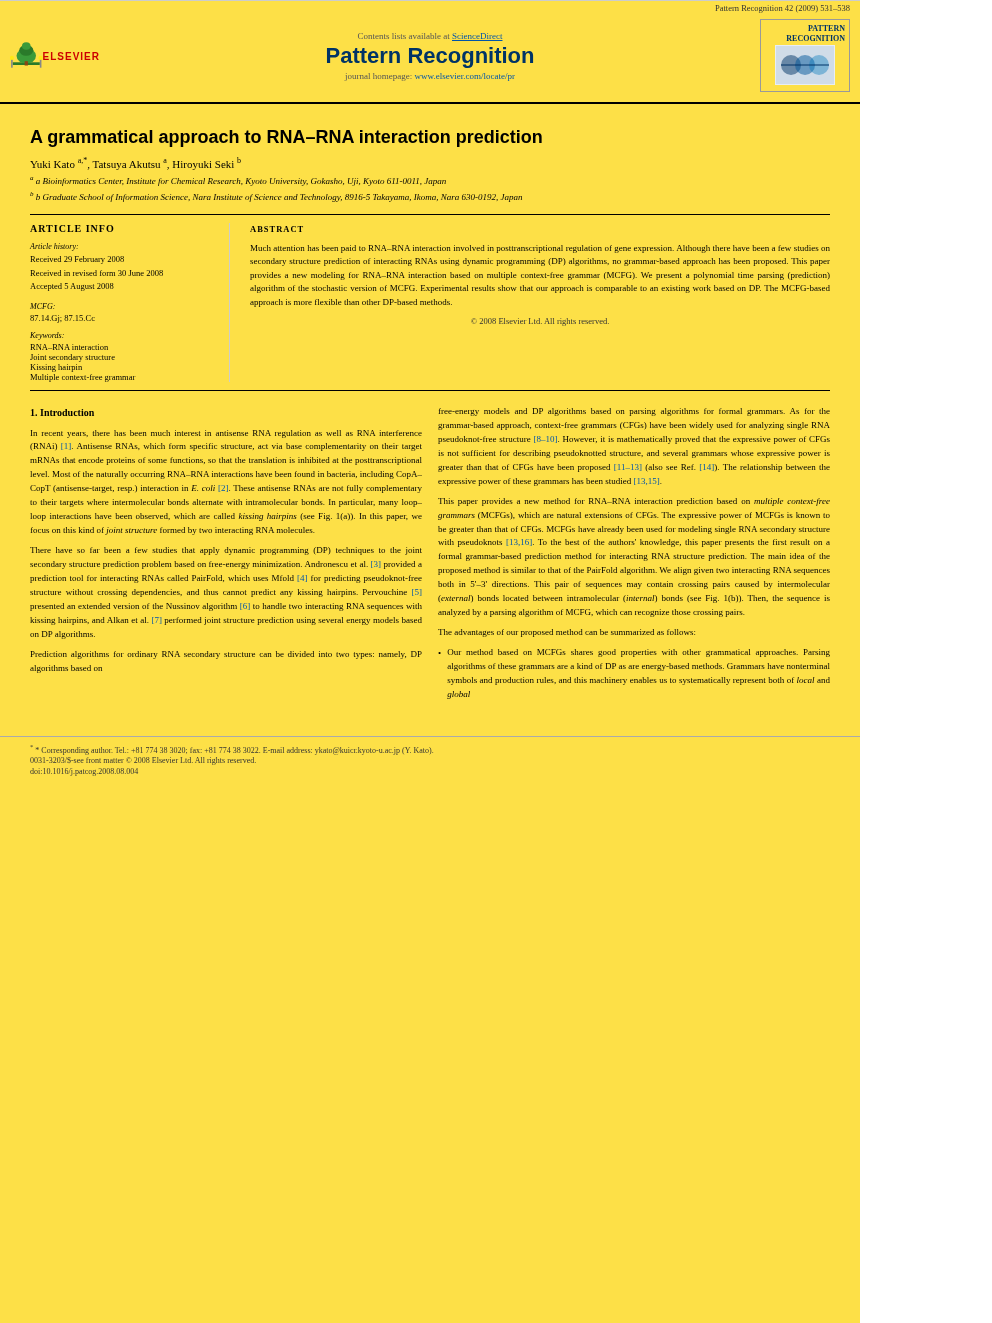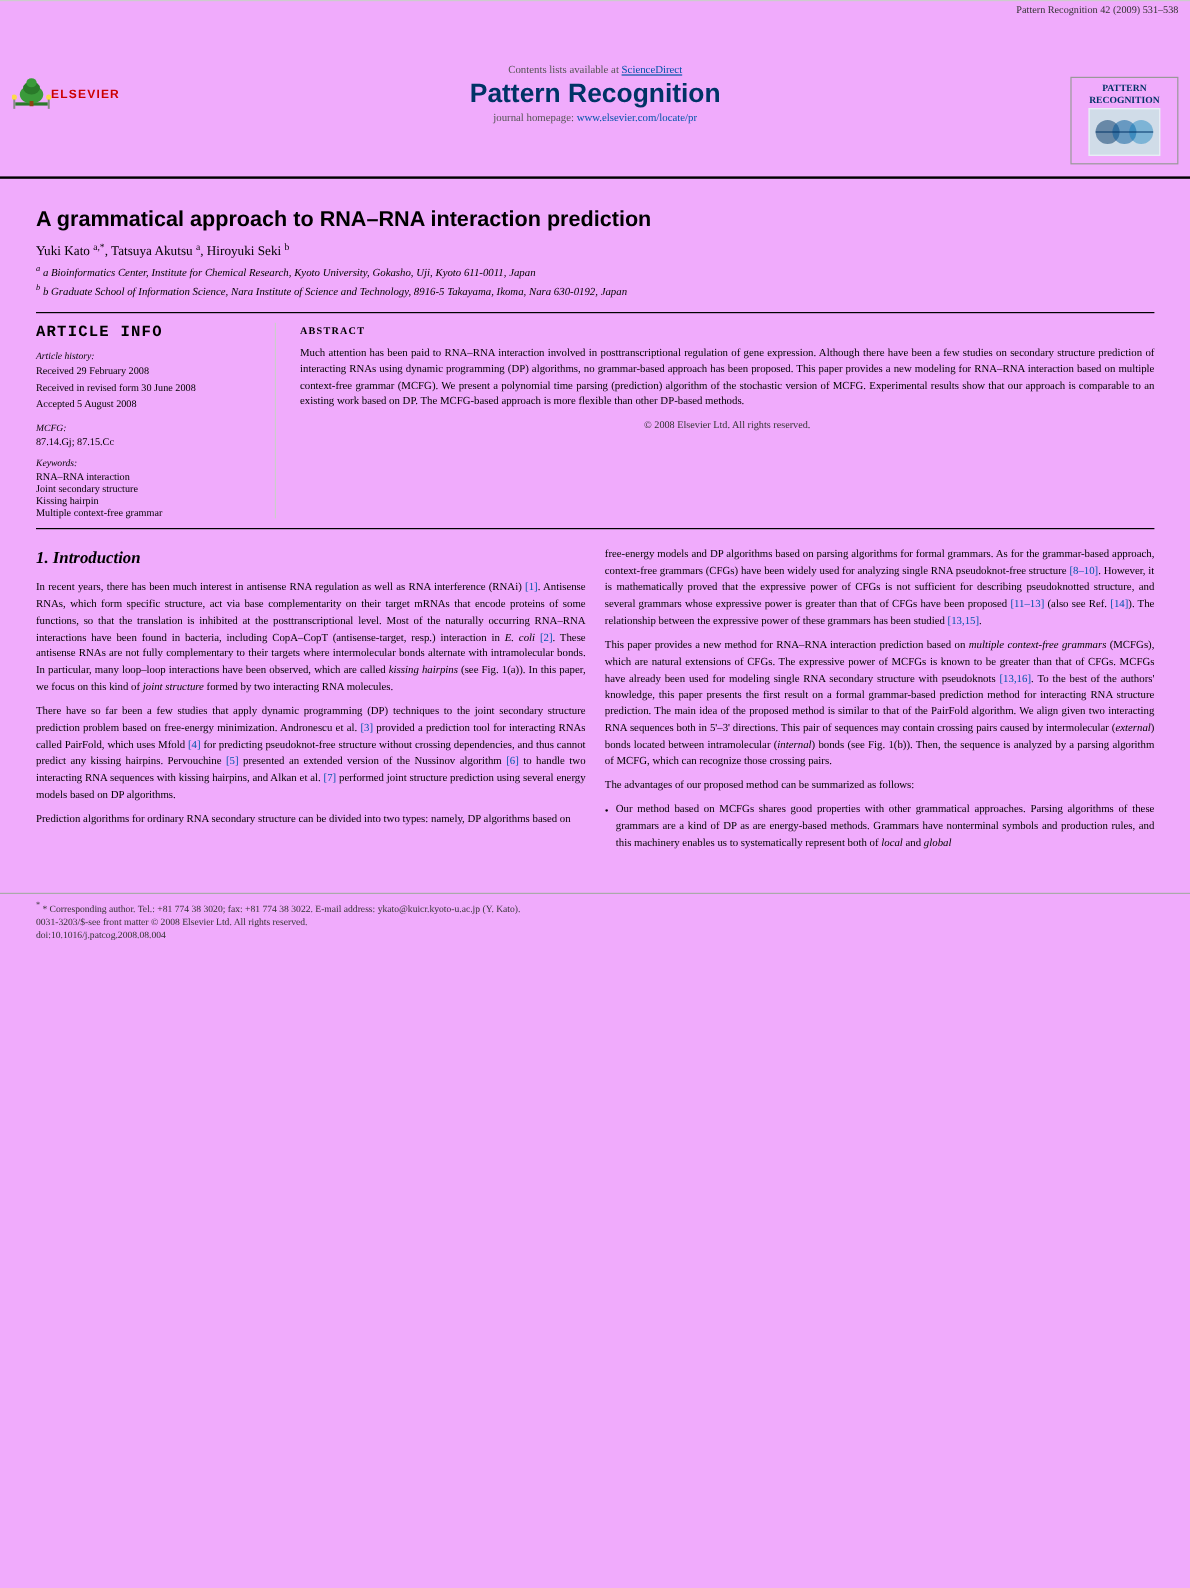--- a/index.html
+++ b/index.html
@@ -4,23 +4,23 @@
   <style>
     * { margin: 0; padding: 0; box-sizing: border-box; }
     body {
       font-family: 'Times New Roman', Times, serif;
       background: #fff;
       color: #000;
       font-size: 10px;
       width: 992px;
     }
     .page {
-      width: 992px;
+      width: 860px;
       min-height: 1323px;
-      background: #f0abfc;
+      background: #fde047;
       padding: 0;
     }
     
     .journal-header {
       border-bottom: 2px solid #000;
       padding-bottom: 6px;
       margin-bottom: 0;
     }
     .header-main {
       display: flex;
@@ -59,23 +59,22 @@
     .journal-homepage {
       font-size: 9px;
       color: #555;
       margin-top: 2px;
     }
     .journal-homepage a { color: #0055aa; text-decoration: none; }
     .pattern-logo-box {
       width: 90px;
       border: 1px solid #999;
       padding: 4px;
-      text-align: center;
+      text-align: right;
       font-size: 8px;
-      margin-top: 45px;
     }
     .pattern-logo-box .pr-title {
       font-size: 8px;
       font-weight: bold;
       color: #003366;
       line-height: 1.2;
     }
     .pattern-logo-graphic {
       width: 60px;
       height: 40px;
@@ -127,26 +126,25 @@
       gap: 20px;
     }
     .article-info {
       width: 200px;
       flex-shrink: 0;
       font-size: 8.5px;
       border-right: 1px solid #ccc;
       padding-right: 12px;
     }
     .article-info h3 {
-      font-size: 13px;
+      font-size: 10px;
       font-weight: bold;
       letter-spacing: 1px;
       margin-bottom: 4px;
       text-transform: uppercase;
-      font-family: Liberation Mono, monospace;
     }
     .article-info .section-label {
       font-style: italic;
       font-size: 8px;
       margin-top: 8px;
       margin-bottom: 2px;
     }
     .article-info .dates { line-height: 1.6; }
     .abstract-block {
       flex: 1;
@@ -175,23 +173,22 @@
       display: flex;
       gap: 16px;
     }
     .col-left, .col-right {
       flex: 1;
       font-size: 9px;
       line-height: 1.55;
       text-align: justify;
     }
     .section-heading {
-      font-size: 14px;
-      font-weight: bold;
-      font-style: italic;
+      font-size: 10px;
+      font-weight: bold;
       margin-bottom: 6px;
     }
     .body-para {
       margin-bottom: 6px;
       text-align: justify;
     }
     .body-para a, .ref { color: #0055aa; text-decoration: none; }
     .italic { font-style: italic; }
     
     .page-footer {

